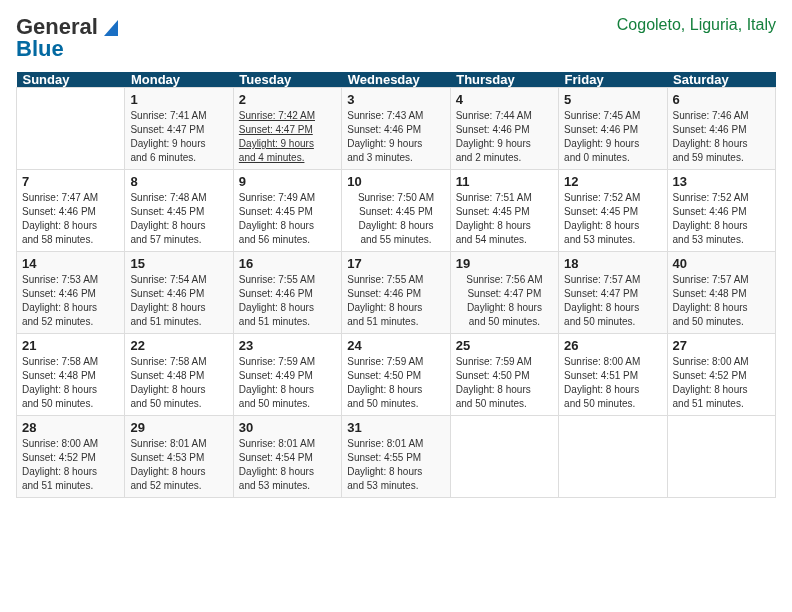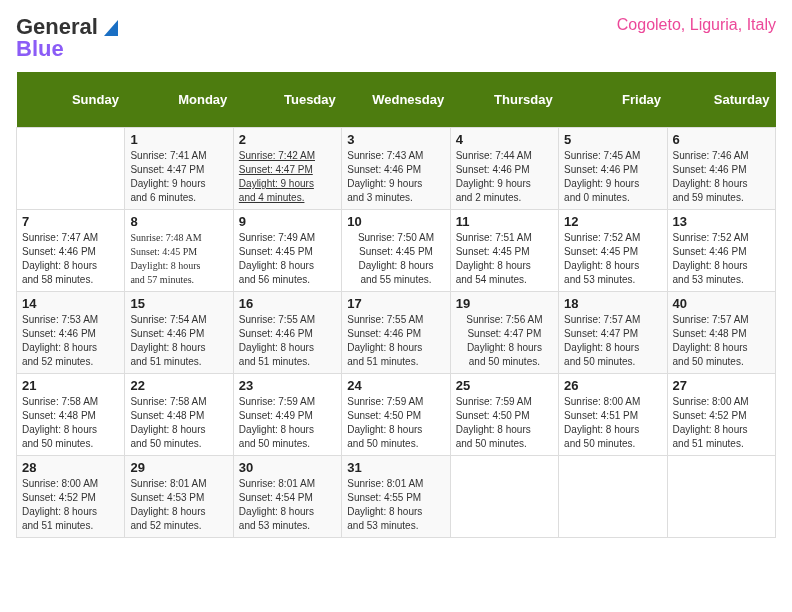--- a/index.html
+++ b/index.html
@@ -23,49 +23,49 @@
     }
     .logo-general {
       font-size: 22px;
       font-weight: bold;
       color: #333;
       line-height: 1;
     }
     .logo-blue {
       font-size: 22px;
       font-weight: bold;
-      color: #8b5cf6;
+      color: #0369a1;
       line-height: 1;
     }
     .logo-row {
       display: flex;
       align-items: center;
     }
     .title-block {
       text-align: right;
     }
     .month-title {
       font-size: 32px;
       font-weight: normal;
       color: #222;
     }
     .location-title {
       font-size: 16px;
-      color: #ec4899;
+      color: #15803d;
     }
     table {
       width: 100%;
       border-collapse: collapse;
       font-size: 11px;
     }
     thead tr th {
-      background-color: #4d7c0f;
+      background-color: #0c4a6e;
       color: #fff;
-      text-align: right;
-      padding: 20px 6px;
+      text-align: left;
+      padding: 0 6px;
       font-size: 13px;
       font-weight: bold;
     }
     tbody tr td {
       border: 1px solid #ddd;
       vertical-align: top;
       padding: 4px 5px;
       height: 80px;
       width: calc(100% / 7);
     }
@@ -172,21 +172,21 @@
       <tr>
         <td>
           <span class="day-number">7</span>
           <div class="day-info" style="white-space: pre-line;">Sunrise: 7:47 AM
 Sunset: 4:46 PM
 Daylight: 8 hours
 and 58 minutes.</div>
         </td>
         <td>
           <span class="day-number">8</span>
-          <div class="day-info" style="white-space: pre-line; font-family: Liberation Serif, serif;">Sunrise: 7:48 AM
+          <div class="day-info" style="white-space: pre-line;">Sunrise: 7:48 AM
 Sunset: 4:45 PM
 Daylight: 8 hours
 and 57 minutes.</div>
         </td>
         <td>
           <span class="day-number">9</span>
           <div class="day-info" style="white-space: pre-line;">Sunrise: 7:49 AM
 Sunset: 4:45 PM
 Daylight: 8 hours
 and 56 minutes.</div>

